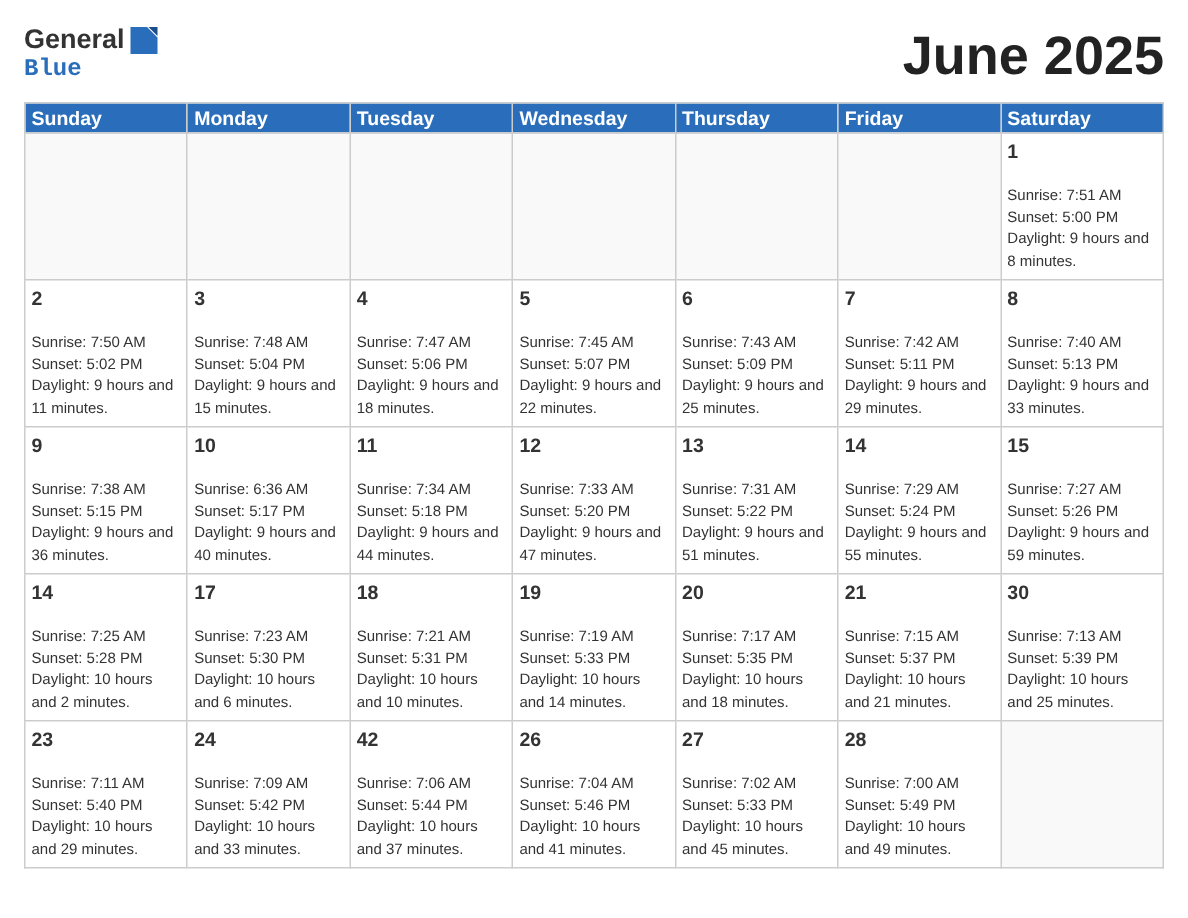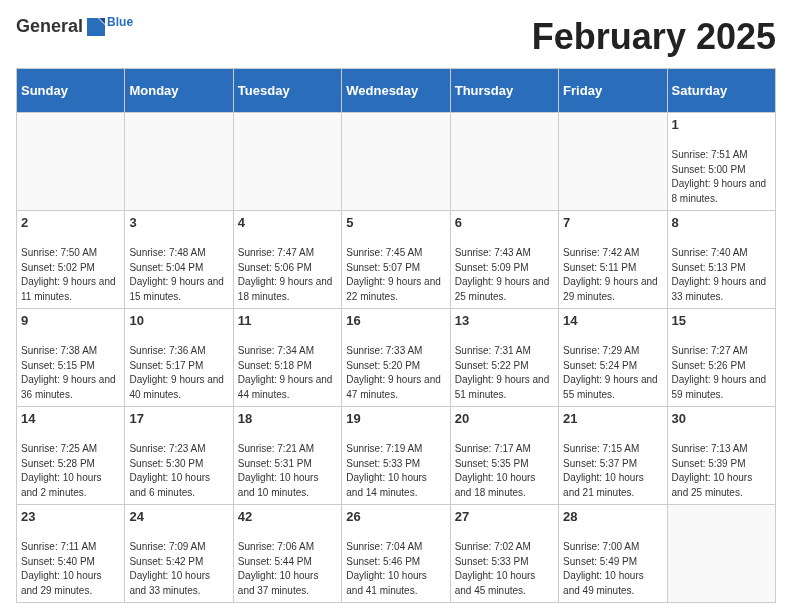--- a/index.html
+++ b/index.html
@@ -23,21 +23,21 @@
     }
     .title-block { text-align: right; }
     .calendar-title { font-size: 36px; font-weight: bold; color: #222; }
     .calendar-subtitle { font-size: 16px; color: #444; margin-top: 2px; }
     .calendar { width: 100%; border-collapse: collapse; }
     .calendar th {
       background: #2a6ebb;
       color: #fff;
       font-size: 13px;
       font-weight: bold;
-      padding: 14px 4px;
+      padding: 2px 4px;
       text-align: left;
       border: 1px solid #ccc;
     }
     .calendar td {
       border: 1px solid #ccc;
       vertical-align: top;
       padding: 4px;
       width: calc(100%/7);
       min-height: 80px;
       font-size: 10.5px;
@@ -51,33 +51,33 @@
       margin-bottom: 2px;
       display: block;
     }
     .day-info { line-height: 1.45; font-size: 10px; color: #333; margin-top: 16px; }
   </style>
 </head>
 <body>
 
 <div class="header">
   <div class="logo">
-    <div style="display:flex; align-items:flex-start; line-height:1.1;justify-content:flex-end;">
+    <div style="display:flex; flex-direction:column; align-items:flex-start; line-height:1.1;justify-content:flex-end;">
       <div style="display:flex; align-items:center; gap:2px;">
         <span style="font-size:18px; font-weight:bold; color:#333;">General</span>
         <svg width="22" height="22" viewBox="0 0 22 22">
           <polygon points="13,2 20,9 20,20 2,20 2,2" fill="#2a6ebb"></polygon>
           <polygon points="14,2 20,8 20,2" fill="#1a4e8a"></polygon>
         </svg>
       </div>
-      <span style="font-size:12px; font-weight:bold; color:#2a6ebb; margin-left:0;">Blue</span>
+      <span style="font-size:16px; font-weight:bold; color:#2a6ebb; margin-left:0;font-family:Liberation Mono, monospace;">Blue</span>
     </div>
   </div>
   <div class="title-block">
-    <div class="calendar-title">February 2025</div>
+    <div class="calendar-title">June 2025</div>
   </div>
 </div>
 
 <table class="calendar">
   <thead>
     <tr>
     <th>Sunday</th>
         <th>Monday</th>
         <th>Tuesday</th>
         <th>Wednesday</th>
@@ -147,32 +147,32 @@
       </tr>
       <tr>
         <td>
           <span class="day-number">9</span>
           <div class="day-info">Sunrise: 7:38 AM
 Sunset: 5:15 PM
 Daylight: 9 hours and 36 minutes.</div>
         </td>
         <td>
           <span class="day-number">10</span>
-          <div class="day-info">Sunrise: 7:36 AM
+          <div class="day-info">Sunrise: 6:36 AM
 Sunset: 5:17 PM
 Daylight: 9 hours and 40 minutes.</div>
         </td>
         <td>
           <span class="day-number">11</span>
           <div class="day-info">Sunrise: 7:34 AM
 Sunset: 5:18 PM
 Daylight: 9 hours and 44 minutes.</div>
         </td>
         <td>
-          <span class="day-number">16</span>
+          <span class="day-number">12</span>
           <div class="day-info">Sunrise: 7:33 AM
 Sunset: 5:20 PM
 Daylight: 9 hours and 47 minutes.</div>
         </td>
         <td>
           <span class="day-number">13</span>
           <div class="day-info">Sunrise: 7:31 AM
 Sunset: 5:22 PM
 Daylight: 9 hours and 51 minutes.</div>
         </td>

